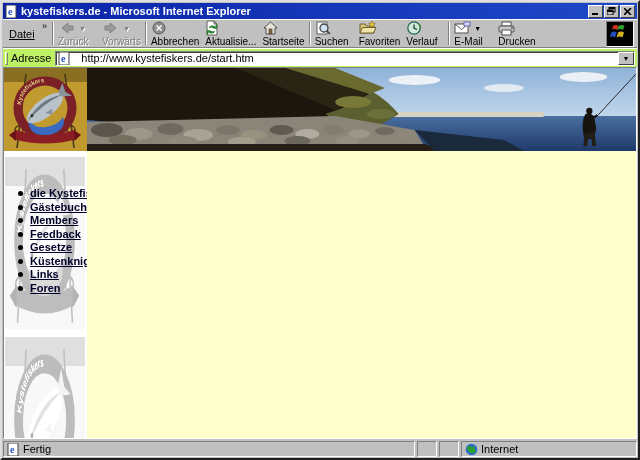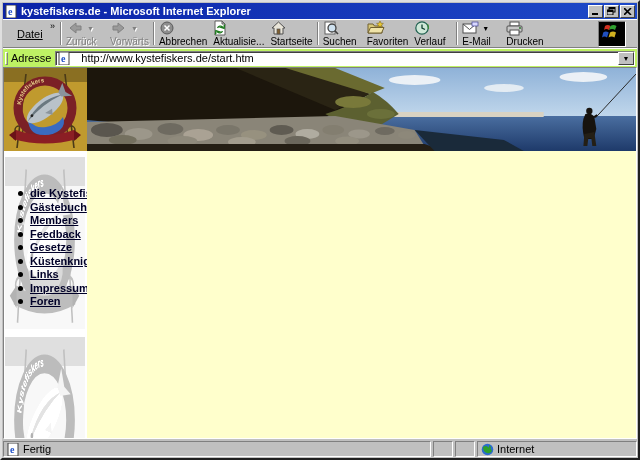--- a/index.html
+++ b/index.html
@@ -19,21 +19,21 @@
     white-space:nowrap;overflow:hidden;}
   .tb-sysbtn{width:15px;height:13px;background:#c0c0c0;margin-left:1px;
     border:1px solid;border-color:#fff #404040 #404040 #fff;
     display:flex;align-items:center;justify-content:center;padding:0;}
   .tb-sysbtn svg{display:block;}
   .doc-icon{width:13px;height:13px;display:block;}
   
   .toolbar{
     height:29px;flex:0 0 auto;display:flex;align-items:stretch;
     border-top:1px solid #fff;border-bottom:1px solid #808080;
-    background:#c0c0c0;padding:1px 8px;
+    background:#c0c0c0;padding:1px 0;
   }
   .menu-section{width:48px;position:relative;display:flex;align-items:center;
     padding-left:6px;font-size:11px;}
   .menu-section .chevron{position:absolute;top:0;right:4px;font-size:9px;color:#000;}
   .menu-file{text-decoration:none;color:#000;}
   .menu-file u{text-decoration:underline;}
   .tsep{width:2px;margin:1px 1px;border-left:1px solid #808080;border-right:1px solid #fff;}
   .tb-btn{
     display:flex;flex-direction:column;align-items:flex-start;justify-content:center;
     font-size:10px;color:#000;background:transparent;border:1px solid transparent;
@@ -79,21 +79,21 @@
     border-radius:50%;background:#000;}
   .menu-list a{color:#000028;font-weight:bold;text-decoration:underline;}
   .main-area{flex:1;background:#ffffcc;}
   
   .statusbar{height:18px;flex:0 0 auto;display:flex;align-items:stretch;gap:2px;
     padding-top:2px;background:#c0c0c0;}
   .pane{border:1px solid;border-color:#808080 #fff #fff #808080;
     display:flex;align-items:center;font-size:11px;padding:0 3px;gap:3px;}
   .pane-status{flex:1;}
   .pane-sm{width:20px;}
-  .pane-zone{width:160px;}
+  .pane-zone{width:176px;}
 </style>
 </head>
 <body>
 
 <svg width="0" height="0" style="position:absolute">
   <defs>
     <g id="logoArt">
       <rect x="0" y="0" width="83" height="83" fill="#c09a2e"></rect>
       <rect x="0" y="0" width="83" height="14" fill="#8a6f22"></rect>
       <line x1="13" y1="80" x2="22" y2="6" stroke="#4a3a18" stroke-width="1.6"></line>
@@ -371,21 +371,20 @@
           </svg>
 
         <ul class="menu-list">
           <li><a href="#">die Kystefiskers</a></li>
           <li><a href="#">Gästebuch</a></li>
           <li><a href="#">Members</a></li>
           <li><a href="#">Feedback</a></li>
           <li><a href="#">Gesetze</a></li>
           <li><a href="#">Küstenknigge</a></li>
           <li><a href="#">Links</a></li>
-          <li><a href="#">Impressum</a></li>
           <li><a href="#">Foren</a></li>
         </ul>
       </div>
       <div class="main-area"></div>
     </div>
   </div>
 
   <div class="statusbar">
     <div class="pane pane-status">
       <svg class="doc-icon" width="12" height="12" viewBox="0 0 13 13">

